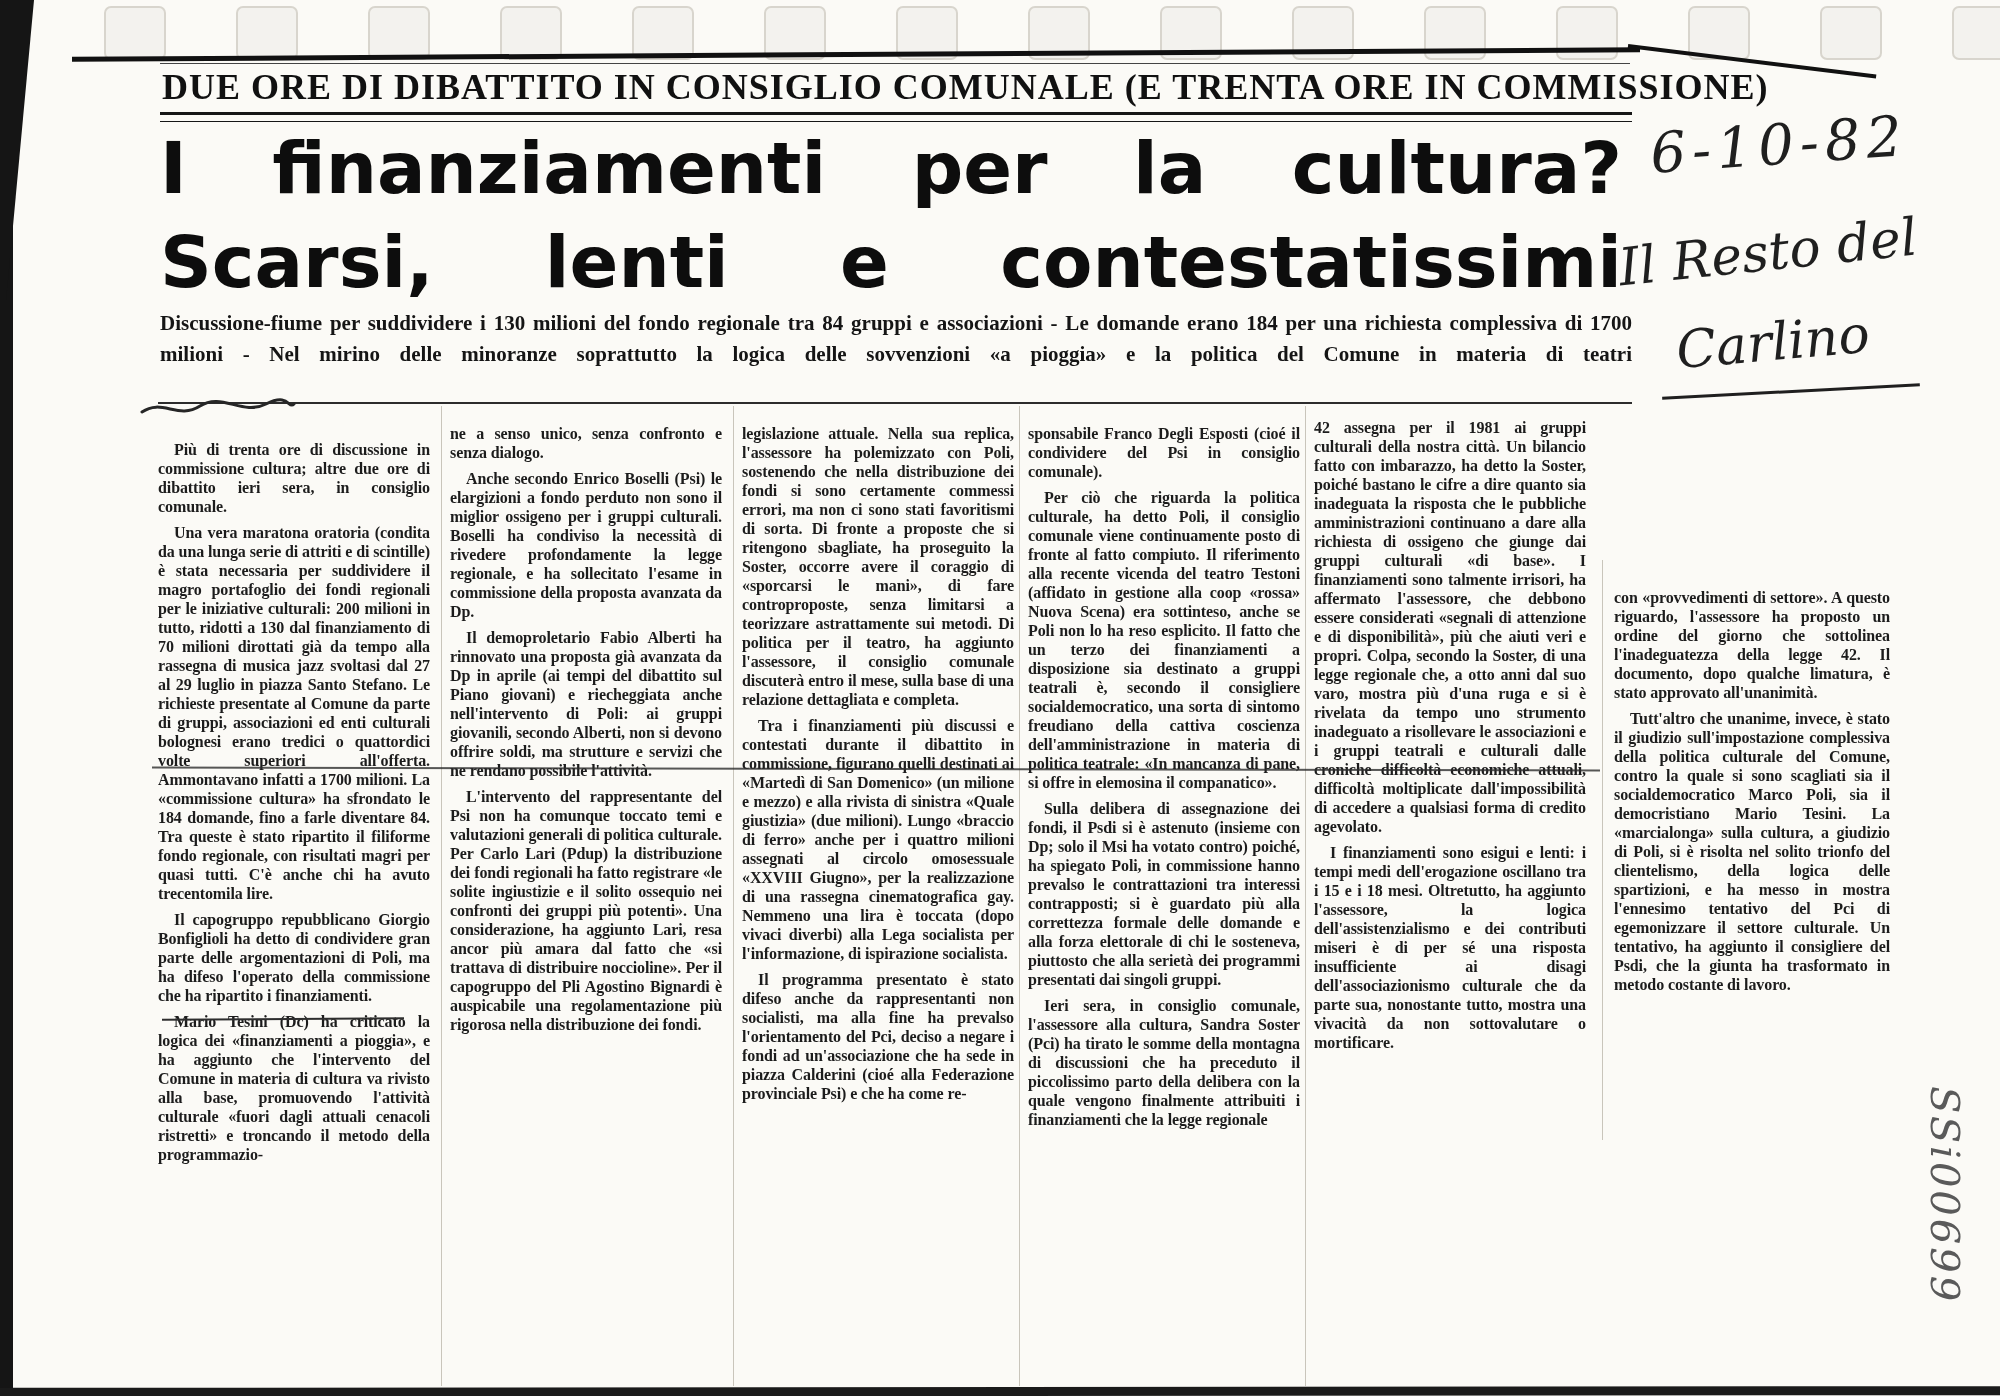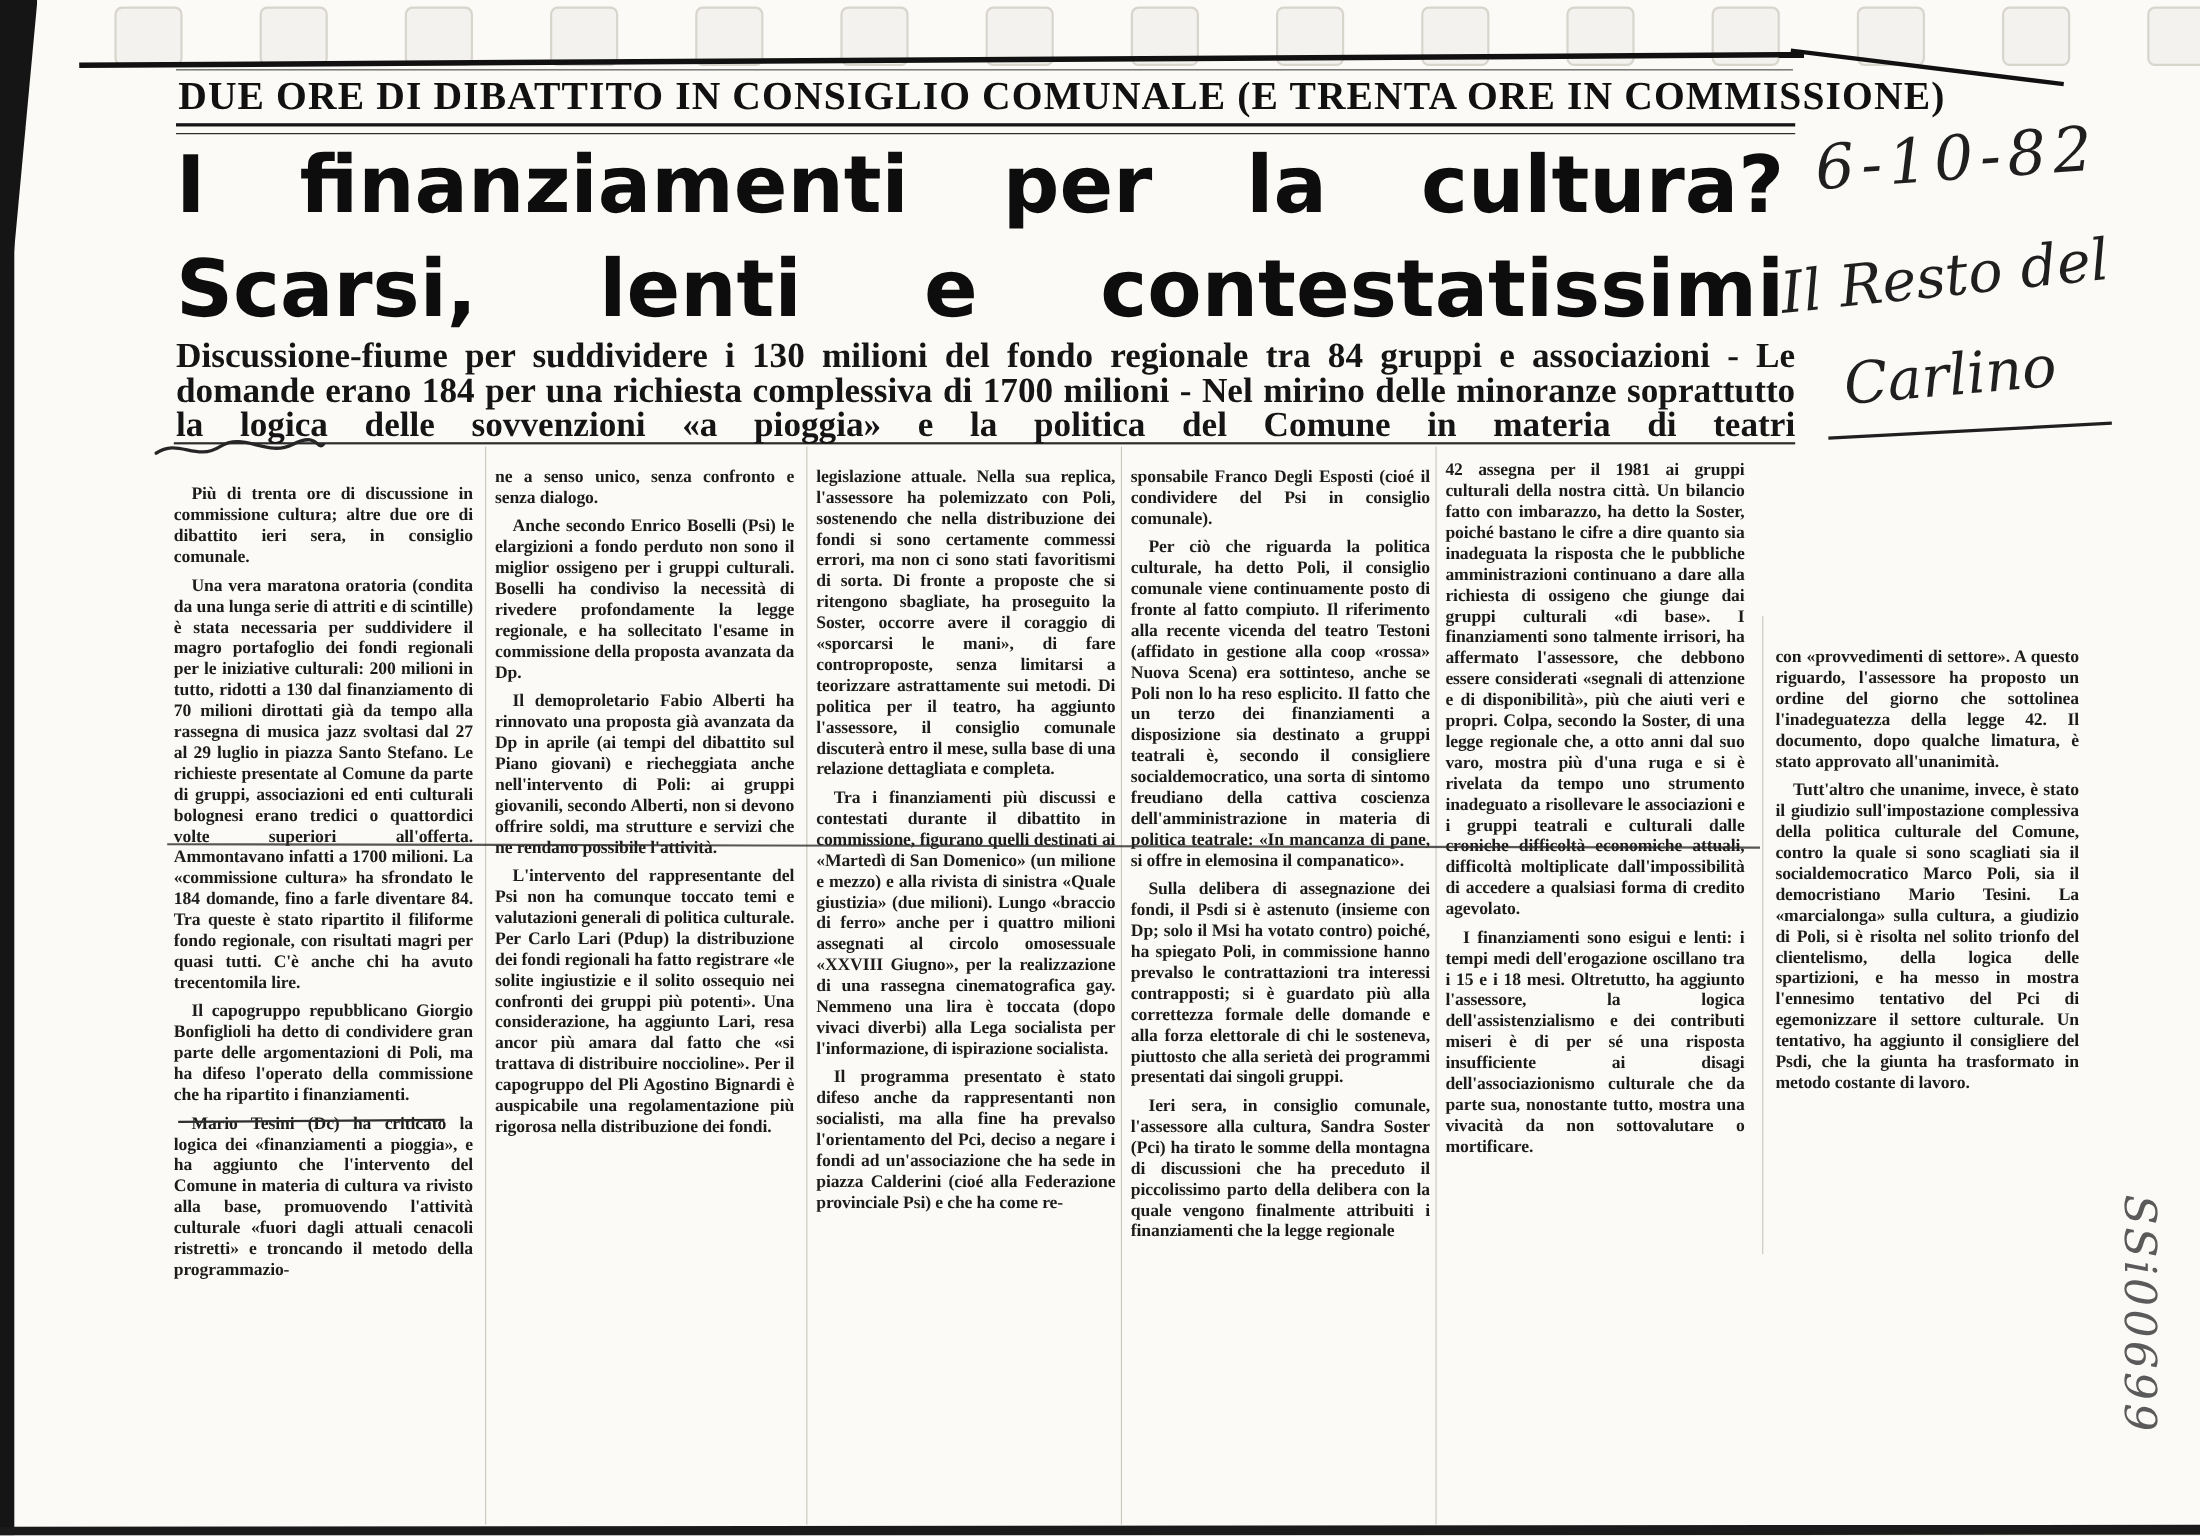--- a/index.html
+++ b/index.html
@@ -29,21 +29,21 @@
   
   .kicker{position:absolute;left:162px;top:66px;width:1468px;font-family:"Liberation Serif",serif;
           font-size:36px;font-weight:700;color:#111;letter-spacing:1px;white-space:nowrap;
           text-align:justify;text-align-last:justify;}
   .hl{position:absolute;left:160px;width:1462px;font-family:"DejaVu Sans",sans-serif;
       font-weight:bold;color:#0d0d0d;font-size:72px;letter-spacing:0;white-space:nowrap;
       text-align:justify;text-align-last:justify;}
   .hl1{top:126px;}
   .hl2{top:220px;}
   .deck{position:absolute;left:160px;top:308px;width:1472px;font-family:"Liberation Serif",serif;
-        font-size:32px;line-height:31px;font-weight:700;color:#151515;
+        font-size:21px;line-height:31px;font-weight:700;color:#151515;
         text-align:justify;text-align-last:justify;}
 
   
   .col{position:absolute;width:272px;font-family:"Liberation Serif",serif;font-size:16px;
        line-height:19px;font-weight:700;color:#1c1c1c;text-align:justify;
        letter-spacing:-0.1px;margin-top:16px;}
   .col p{margin:0 0 7px 0;text-indent:16px;}
   .col p.cont{text-indent:0;}
 
   

